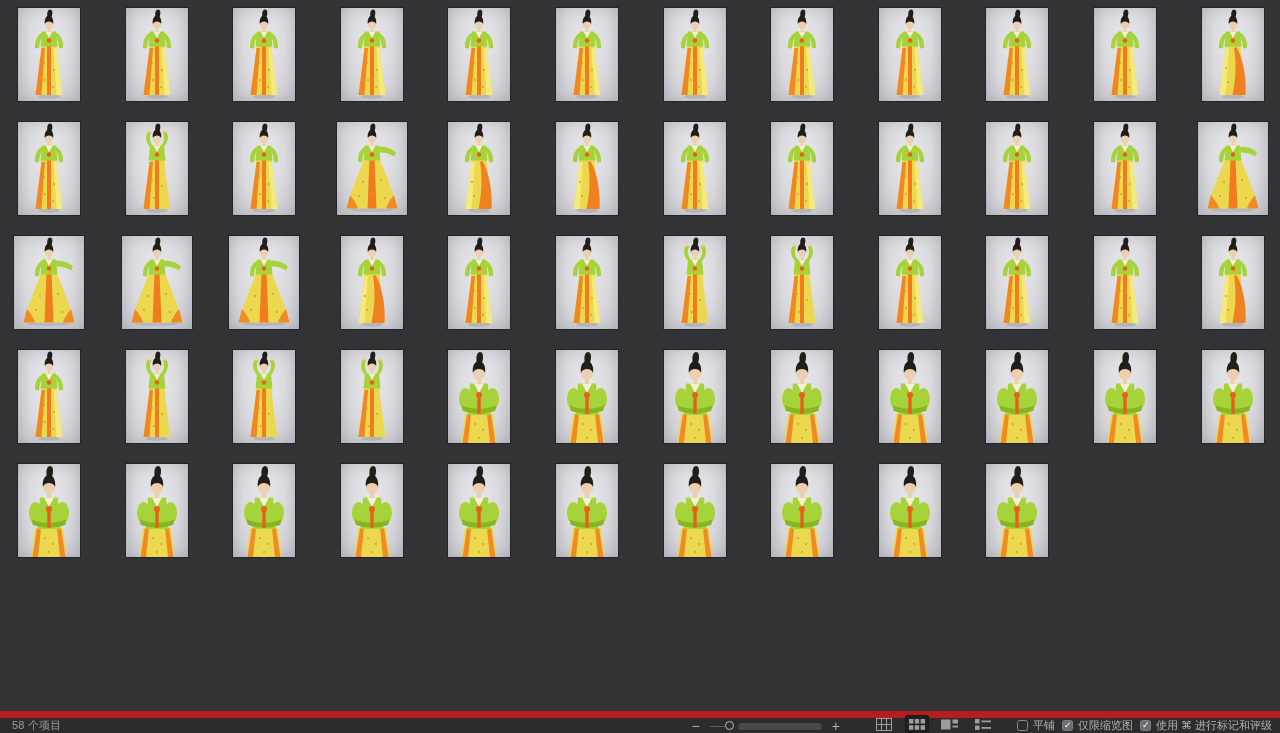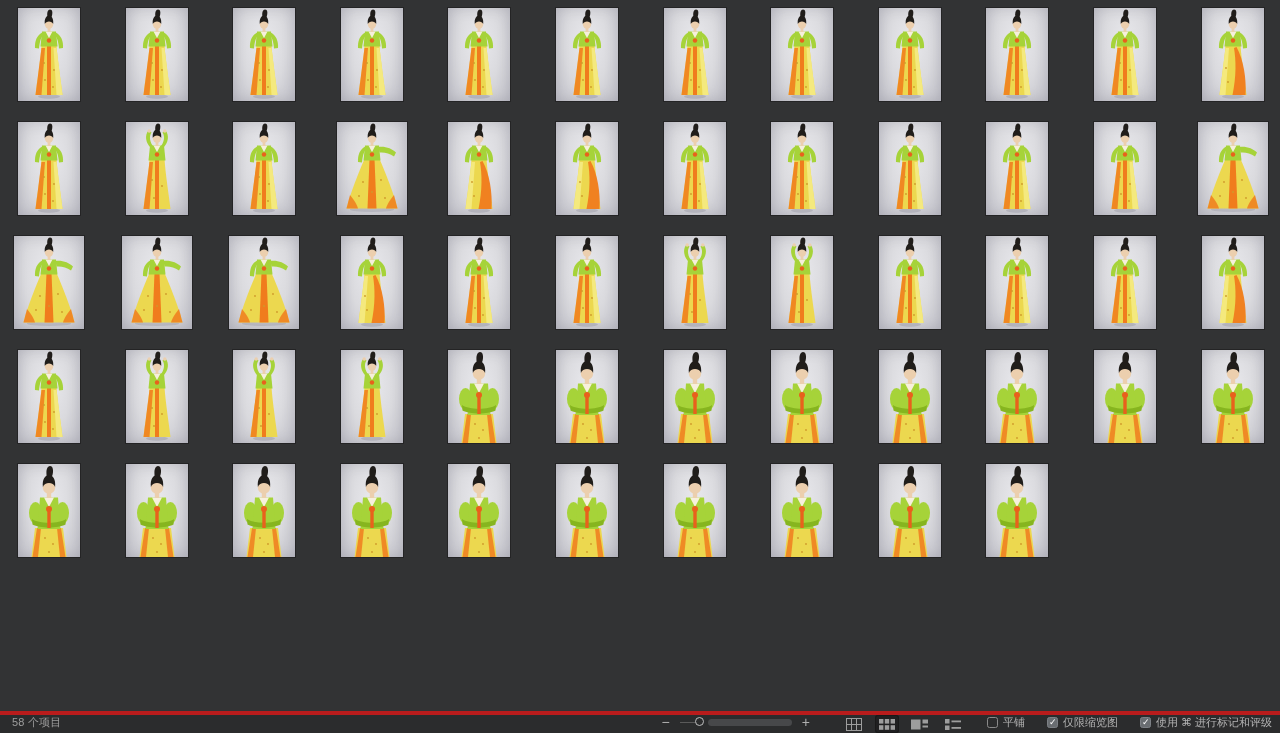--- a/index.html
+++ b/index.html
@@ -10,22 +10,22 @@
   
   .browser { position:absolute; left:0; top:0; width:1280px; height:711px; }
   .thumb { position:absolute; background:
       radial-gradient(ellipse at 50% 38%, #e9e9ed 0%, #dadade 52%, #c2c2ca 100%);
     box-shadow:0 0 0 1px rgba(0,0,0,.28), inset 0 0 14px rgba(60,60,80,.18);
     cursor:pointer; }
   .thumb svg { display:block; width:100%; height:100%; }
 
   
   .statusbar { position:absolute; left:0; bottom:0; width:1280px; height:22px;
-    background:#2b2c2d; border-top:4px solid #b91c1c;
-    display:flex; align-items:flex-start; padding:0 8px 0 12px;
+    background:#2b2c2d; border-top:7px solid #b91c1c;
+    display:flex; align-items:flex-end; padding:0 8px 0 12px;
     color:#a6a6a6; font-size:11px; }
   .sb-count { color:#9d9d9d; letter-spacing:.2px; }
   .sb-spacer { flex:1; }
 
   .zoomctl { display:flex; align-items:center; gap:8px; margin-right:30px; }
   .zbtn { color:#b0b0b0; font-size:14px; line-height:1; cursor:pointer;
     user-select:none; padding:0 2px; }
   .slider { position:relative; width:112px; height:14px; cursor:pointer; }
   .slider .line { position:absolute; left:0; top:6.5px; width:20px; height:1px;
     background:#5a5a5a; }
@@ -33,21 +33,21 @@
     background:#47484a; border-radius:3.5px; }
   .slider .knob { position:absolute; left:15px; top:2px; width:9px; height:9px;
     border:1.5px solid #bfbfbf; border-radius:50%; background:#2b2c2d; }
 
   .viewmodes { display:flex; align-items:center; gap:9px; margin-right:22px; }
   .vm { display:flex; align-items:center; justify-content:center;
     width:24px; height:18px; border-radius:3px; cursor:pointer; }
   .vm.selected { background:#202021; box-shadow:inset 0 0 0 1px #191919; }
   .vm svg { display:block; }
 
-  .options { display:flex; align-items:center; gap:22px; }
+  .options { display:flex; align-items:center; gap:7px; }
   .opt { display:flex; align-items:center; gap:5px; cursor:pointer;
     color:#b3b3b3; white-space:nowrap; }
   .cb { width:11px; height:11px; border-radius:2.5px; position:relative;
     flex:0 0 auto; }
   .cb.unchecked { border:1px solid #8a8a8a; background:transparent; }
   .cb.checked { background:#696d71; border:1px solid #7c8085; }
   .cb.checked::after { content:"✓"; position:absolute; left:1px; top:-1.5px;
     color:#ffffff; font-size:9px; font-weight:bold; }
 </style>
 </head>

